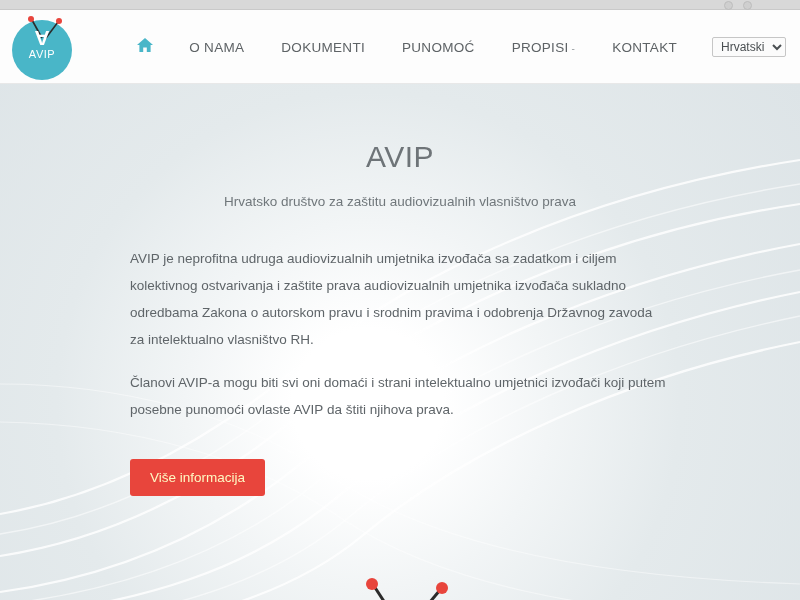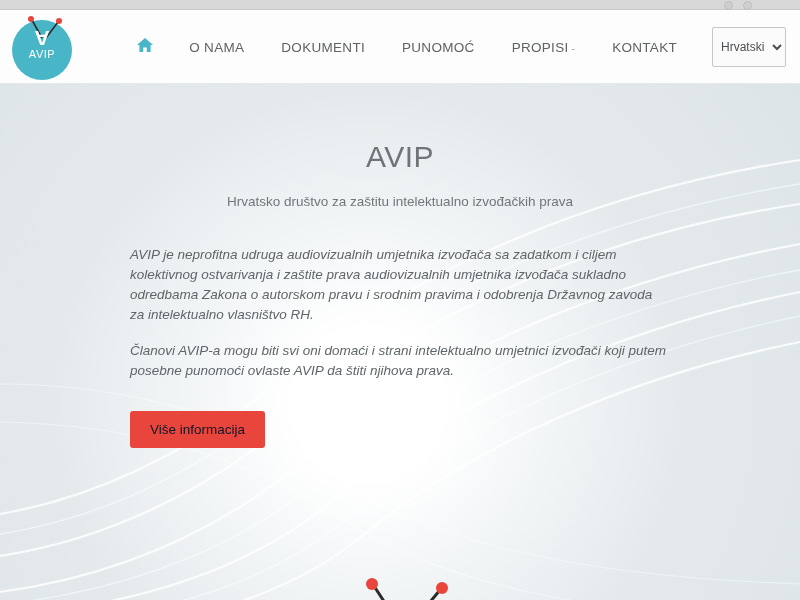--- a/index.html
+++ b/index.html
@@ -83,21 +83,21 @@
   }
   .nav-item.home {
     color: #49b6c8;
     font-size: 17px;
     padding: 0 10px 0 6px;
   }
   .nav-caret { font-size: 10px; color: #9aa0a3; margin-left: 3px; }
 
   .lang-select {
     margin-left: 10px;
-    height: 40px;
+    height: 20px;
     min-width: 70px;
     font-family: "Liberation Sans", sans-serif;
     font-size: 12px;
     color: #4a4f52;
     background: #fbfbfb;
     border: 1px solid #c6c6c6;
     border-radius: 2px;
     padding: 0 4px;
   }
 
@@ -128,29 +128,28 @@
     font-size: 13.5px;
     color: #70777b;
   }
   .hero-body {
     margin: 36px auto 0 auto;
     width: 540px;
   }
   .hero-body p {
     color: #5f6569;
     font-size: 13.5px;
-    line-height: 20px;
+    line-height: 27px;
     margin-bottom: 16px;
-    font-style: italic;
   }
   .cta {
     display: inline-block;
-    margin-top: 14px;
+    margin-top: 20px;
     background: #e8453c;
-    color: #0f172a;
+    color: #fef9c3;
     font-size: 13.5px;
     padding: 11px 20px;
     border: none;
     border-radius: 3px;
     cursor: pointer;
     font-family: "Liberation Sans", sans-serif;
   }
 
   
   .big-logo {
@@ -222,21 +221,21 @@
         <path d="M800 232 C624 268 460 340 348 434 C264 504 150 534 0 547"></path>
       </g>
       <g fill="none" stroke="#ffffff" stroke-width="1.2" opacity="0.45">
         <path d="M0 300 C120 300 240 330 330 392 C420 452 560 492 800 500"></path>
         <path d="M0 338 C130 340 250 372 344 436 C440 498 580 530 800 538"></path>
       </g>
     </svg>
 
     <div class="hero-content">
       <h1 class="hero-title">AVIP</h1>
-      <div class="hero-sub">Hrvatsko društvo za zaštitu intelektualno izvođačkih prava</div>
+      <div class="hero-sub">Hrvatsko društvo za zaštitu audiovizualnih vlasništvo prava</div>
 
       <div class="hero-body">
         <p>AVIP  je neprofitna  udruga audiovizualnih umjetnika izvođača sa zadatkom i ciljem kolektivnog ostvarivanja i zaštite prava audiovizualnih umjetnika izvođača sukladno odredbama Zakona o autorskom pravu i srodnim pravima i odobrenja Državnog zavoda za intelektualno vlasništvo RH.</p>
         <p>Članovi AVIP-a mogu biti svi oni domaći i strani intelektualno umjetnici izvođači koji putem posebne punomoći ovlaste AVIP da štiti njihova prava.</p>
         <button class="cta">Više informacija</button>
       </div>
     </div>
 
     <div class="big-logo">
       <svg class="big-ant" viewBox="0 0 150 60">

